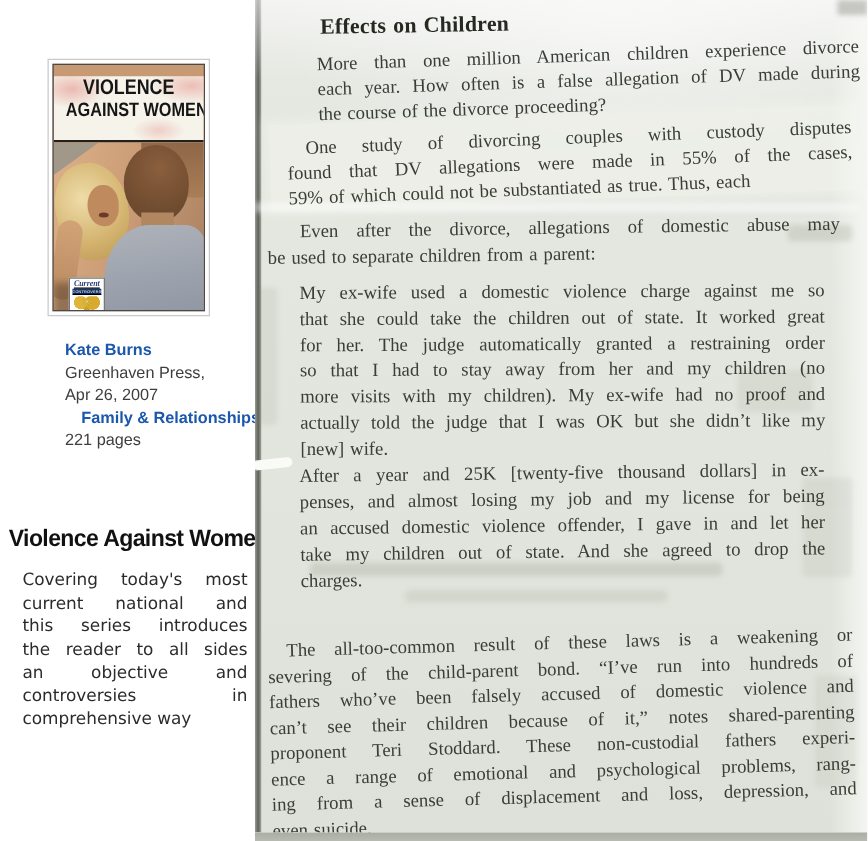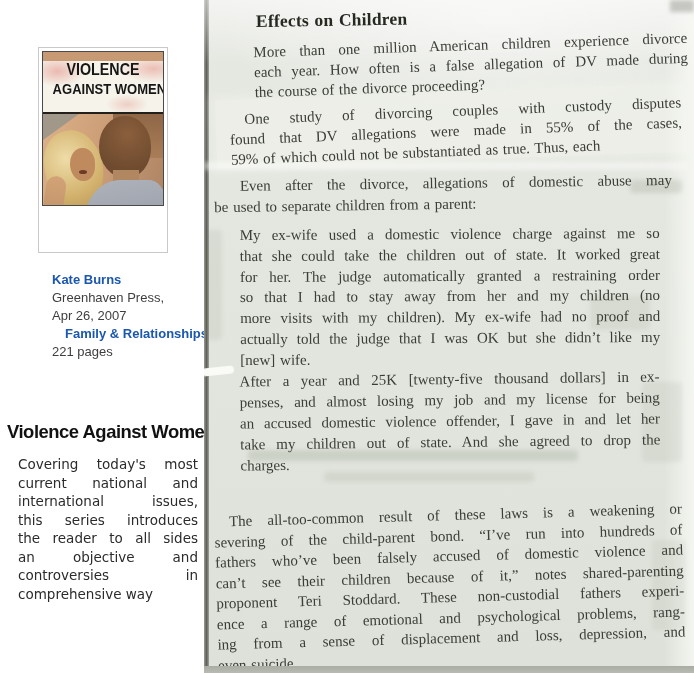--- a/index.html
+++ b/index.html
@@ -5,21 +5,21 @@
   html,body{margin:0;padding:0;background:#ffffff;}
   #canvas{position:relative;width:694px;height:673px;overflow:hidden;background:#ffffff;
           font-family:"Liberation Sans",sans-serif;}
 
   
   #sidebar{position:absolute;left:0;top:0;width:204px;height:673px;background:#ffffff;}
 
   
   #cover{position:absolute;left:38px;top:47px;width:130px;height:206px;background:#ffffff;
          border:1px solid #c9c9c9;box-sizing:border-box;padding:3px;cursor:pointer;}
-  .cover-art{position:relative;width:122px;height:155px;border:1px solid #4a4a4a;box-sizing:border-box;
+  .cover-art{position:relative;width:122px;height:198px;border:1px solid #4a4a4a;box-sizing:border-box;
              overflow:hidden;background:#c89a74;}
   .band{position:relative;width:100%;height:53px;box-sizing:border-box;border-bottom:2px solid #23201c;
         background:
           radial-gradient(ellipse 40px 22px at 12% 20%, rgba(226,137,128,.55), transparent 70%),
           radial-gradient(ellipse 46px 20px at 92% 15%, rgba(226,137,128,.5), transparent 70%),
           radial-gradient(ellipse 30px 14px at 70% 85%, rgba(226,137,128,.35), transparent 70%),
           #f5f3ea;}
   .band .t{position:relative;text-align:center;font-weight:700;color:#161616;
            transform:scaleX(.84);transform-origin:50% 50%;line-height:1;white-space:nowrap;}
   .band .t1{font-size:17px;margin-top:9px;}
@@ -162,21 +162,20 @@
       <div class="mplain">Apr 26, 2007</div>
       <div class="mlink">Family &amp; Relationships</div>
       <div class="mplain">221 pages</div>
     </div>
 
     <div id="book-title">Violence Against Women</div>
 
     <div id="book-desc">
         <div class="line">Covering today's most</div>
         <div class="line">current national and</div>
-        <div class="line">international issues,</div>
         <div class="line">this series introduces</div>
         <div class="line">the reader to all sides</div>
         <div class="line">an objective and</div>
         <div class="line">controversies in</div>
         <div class="line lastline">comprehensive way</div>
       </div>
   </div>
 
   <div id="scanpage">
     <div id="paper">

